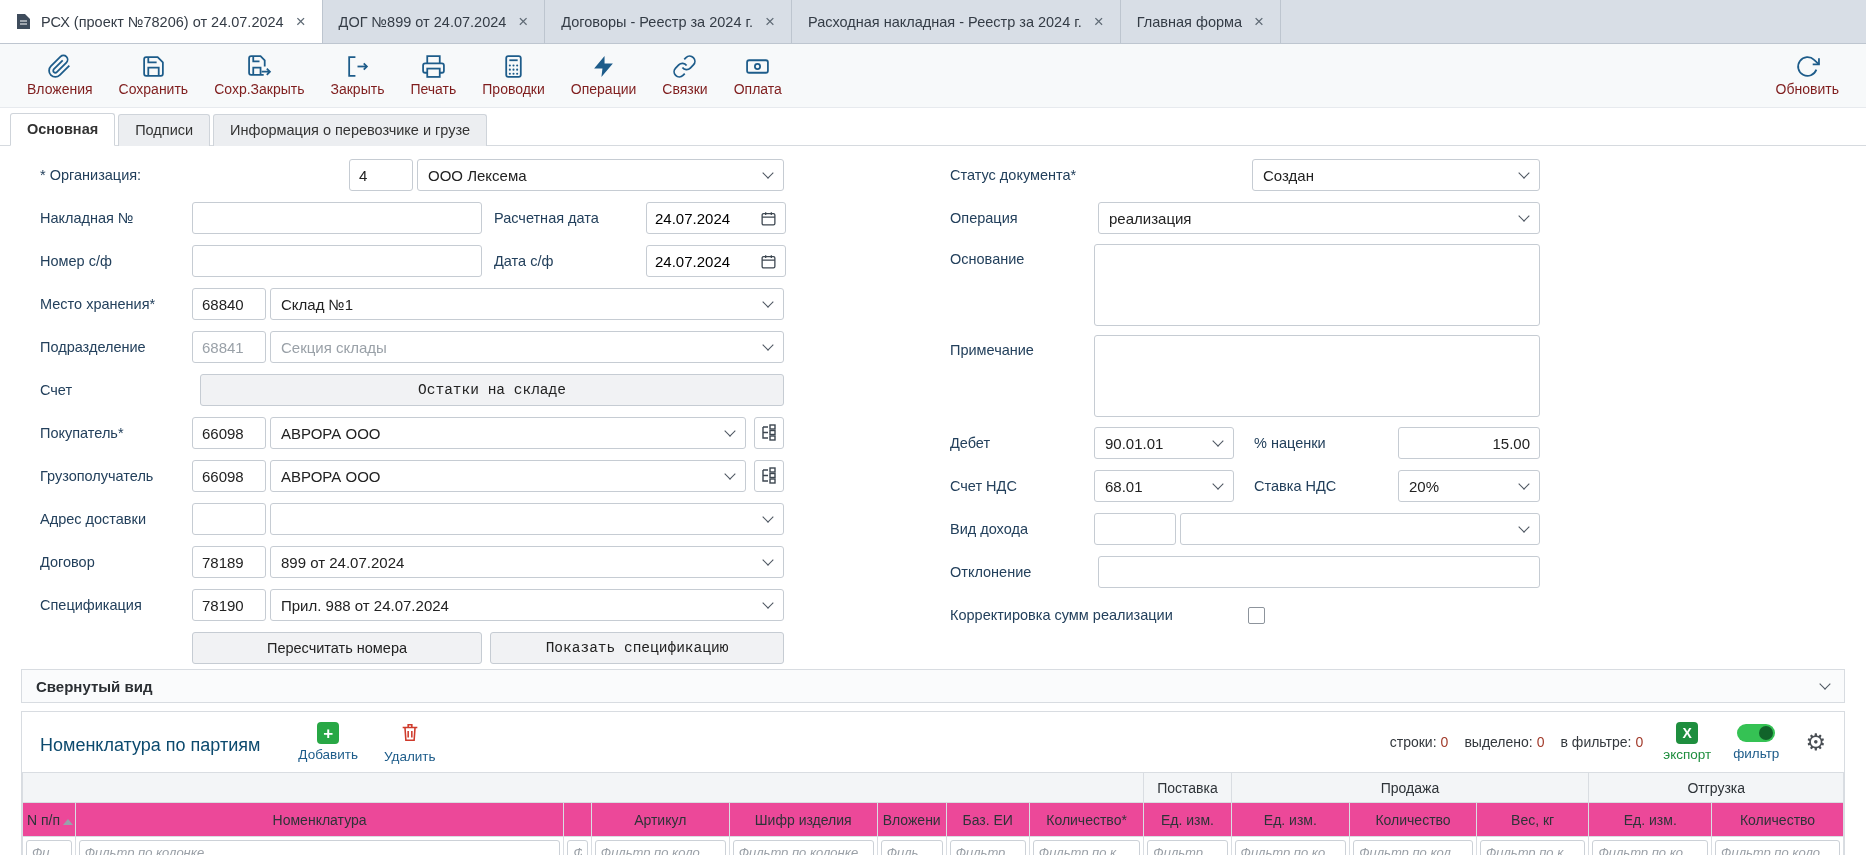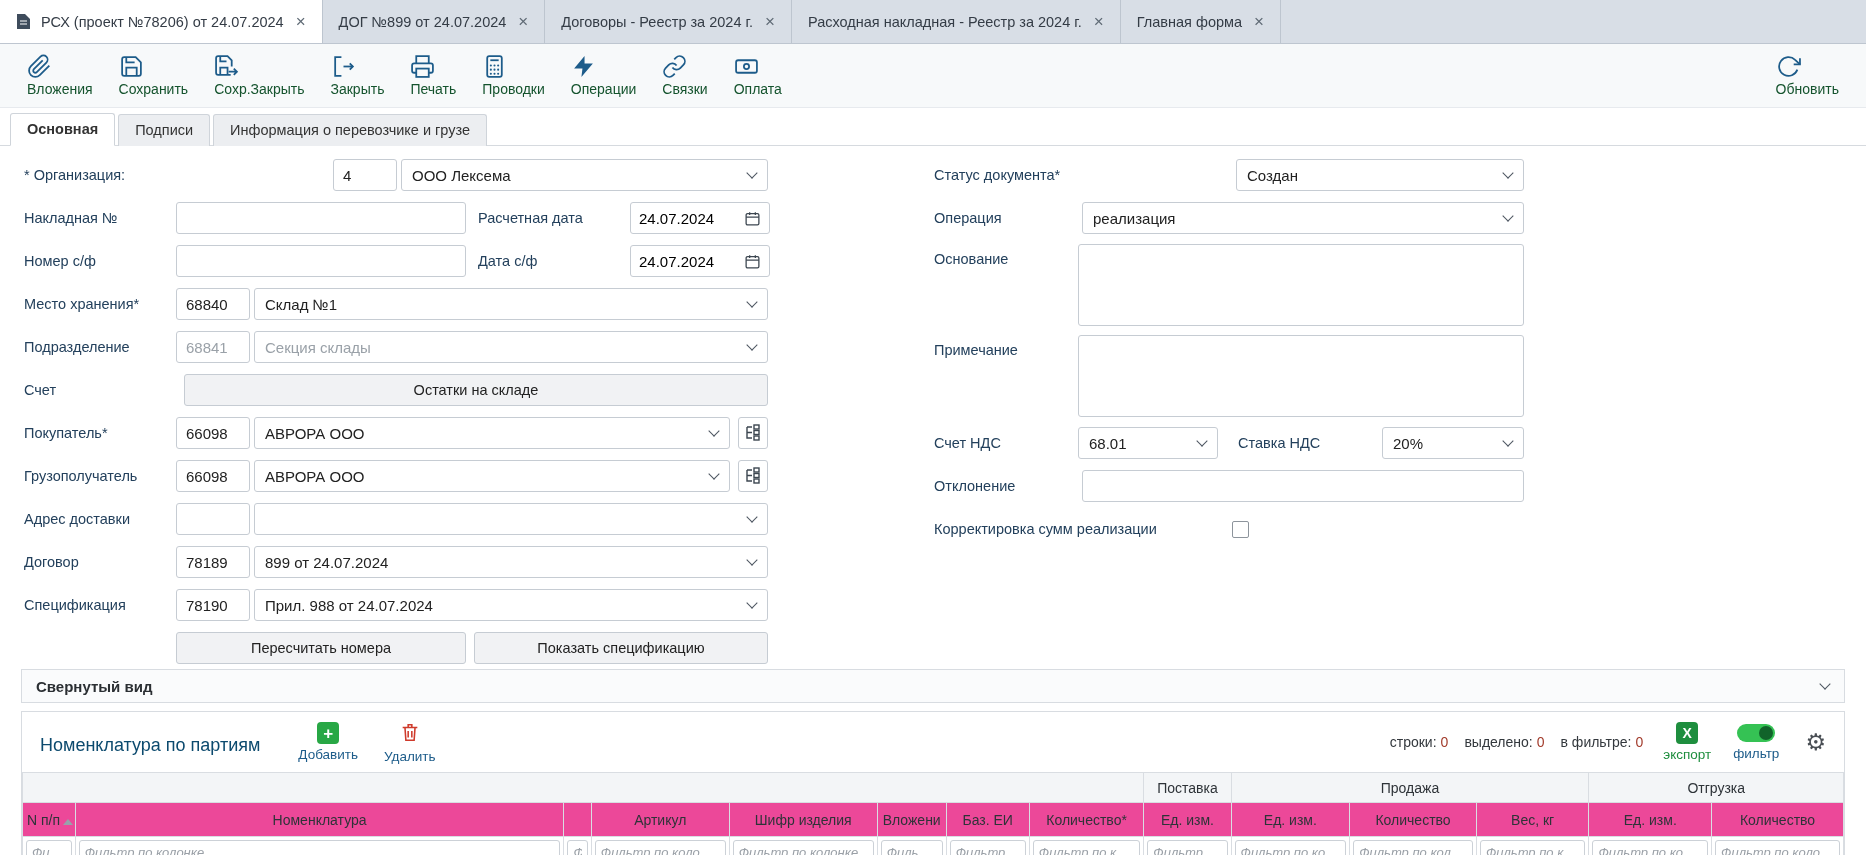--- a/index.html
+++ b/index.html
@@ -13,37 +13,37 @@
   .tabbar { height:44px; background:#d8dee6; display:flex; border-bottom:1px solid #bec6d0; }
   .tab { display:flex; align-items:center; gap:10px; padding:0 16px; border-right:1px solid #bdc5cf;
          font-size:14.5px; color:#343c46; cursor:default; white-space:nowrap; }
   .tab.active { background:#fff; }
   .tab-close { color:#5f6a75; font-size:17px; margin-left:2px; line-height:1; }
   .doc-ic svg { display:block; }
 
   
   .toolbar { height:64px; background:#f7f9fa; display:flex; align-items:center; padding:0 14px;
              border-bottom:1px solid #e7eaee; }
-  .tbtn { display:flex; flex-direction:column; justify-content:center; gap:2px;
-          padding:5px 13px; color:#14532d; cursor:default; }
+  .tbtn { display:flex; flex-direction:column; align-items:center; justify-content:center; gap:2px;
+          padding:5px 13px; color:#7f1d1d; cursor:default; }
   .tbtn svg { width:25px; height:25px; stroke:#1d5c8a; }
   .tlabel { font-size:14px; white-space:nowrap; }
   .tspacer { flex:1; }
 
   
   .subtabs { display:flex; align-items:flex-end; padding:0 0 0 10px; background:#fff;
              border-bottom:1px solid #d6dadf; height:38px; }
   .subtab { padding:7px 16px 8px; font-size:14.5px; color:#333; background:#eceef1;
             border:1px solid #cfd4da; border-bottom:none; border-radius:3px 3px 0 0;
             margin-right:3px; margin-bottom:-1px; white-space:nowrap; }
   .subtab.active { background:#fff; font-weight:bold; border-bottom:1px solid #fff; }
 
   
   .formarea { position:relative; height:523px; background:#fff; }
-  .fcol { position:absolute; top:12px; }
+  .fcol { position:absolute; top:12px;margin-left:16px; }
   .fcol.left  { left:24px;  width:744px; }
   .fcol.right { left:934px; width:590px; }
   .frow { display:flex; align-items:center; height:34px; margin-bottom:9px; }
   .frow.tall { height:82px; align-items:flex-start; }
   .flabel { font-size:14.5px; color:#23405c; flex:none; padding-right:6px; }
   .fcol.left  .flabel { width:152px; }
   .fcol.right .flabel { width:144px; }
   .fcol.right .flabel.wide { width:298px; }
   .flabel.mid { width:150px; margin-left:12px; }
   .flabel.mid2 { width:144px; margin-left:20px; }
@@ -62,21 +62,21 @@
           transform:rotate(45deg); margin:-4px 1px 0 8px; flex:none; }
   .muted input, .muted .selval { color:#9aa1a8; }
 
   .datebox { display:flex; align-items:center; border:1px solid #c6ccd3; border-radius:3px; height:32px;
              padding:0 8px; width:140px; flex:none; background:#fff; }
   .datebox input { border:none; outline:none; width:100%; font-size:15px; font-family:inherit; }
   .datebox svg { flex:none; stroke:#3c4650; }
 
   .gbtn { height:32px; background:#f1f2f4; border:1px solid #c6ccd3; border-radius:3px;
           font-size:14.5px; color:#222; display:flex; align-items:center; justify-content:center; }
-  .gbtn.ml8 { margin-left:8px; flex:1; }
+  .gbtn.ml8 { margin-left:8px; flex:1;font-family:Liberation Mono, monospace; }
   .treebtn { width:30px; height:32px; border:1px solid #c6ccd3; border-radius:3px; background:#fff;
              display:flex; align-items:center; justify-content:center; margin-left:8px; flex:none; }
   .treebtn svg { stroke:#3c4650; }
   textarea.ta { border:1px solid #c6ccd3; border-radius:3px; flex:1; height:82px; resize:none;
                 font-family:inherit; font-size:15px; padding:6px 9px; outline:none; }
   .checkbox { width:17px; height:17px; border:1px solid #8d949c; border-radius:2px; background:#fff; flex:none; }
   .vinput { width:142px; flex:none; text-align:right; }
   .w140 { width:140px; flex:none; }
   .w142 { width:142px; flex:none; }
   .w82  { width:82px; flex:none; }
@@ -390,34 +390,51 @@
       <div class="frow tall">
         <span class="flabel">Основание</span>
         <textarea class="ta" style=""></textarea>
       </div>
 
       <div class="frow tall">
         <span class="flabel">Примечание</span>
         <textarea class="ta" style=""></textarea>
       </div>
 
+      <div class="frow">
+        <span class="flabel">Дебет</span>
+        <div class="selectbox w140">
+          <span class="selval">90.01.01</span>
+          <span class="chev"></span>
+        </div>
+        <span class="flabel mid2">% наценки</span>
+        <input class="tinput vinput" value="15.00" style="">
+      </div>
 
       <div class="frow">
         <span class="flabel">Счет НДС</span>
         <div class="selectbox w140">
           <span class="selval">68.01</span>
           <span class="chev"></span>
         </div>
         <span class="flabel mid2">Ставка НДС</span>
         <div class="selectbox w142">
           <span class="selval">20%</span>
           <span class="chev"></span>
         </div>
       </div>
 
+      <div class="frow">
+        <span class="flabel">Вид дохода</span>
+        <input class="tinput w82" value="" style="">
+        <div class="selectbox grow1">
+          <span class="selval"></span>
+          <span class="chev"></span>
+        </div>
+      </div>
 
       <div class="frow">
         <span class="flabel">Отклонение</span>
         <input class="tinput grow1" value="" style="">
       </div>
 
       <div class="frow">
         <span class="flabel wide">Корректировка сумм реализации</span>
         <div class="checkbox"></div>
       </div>

